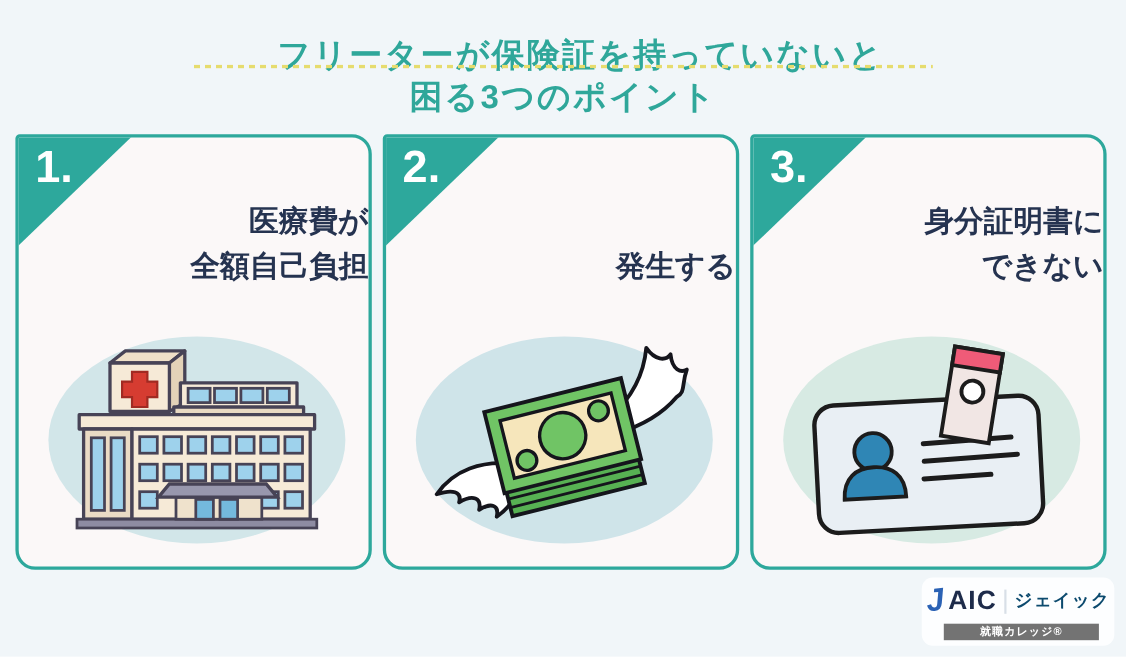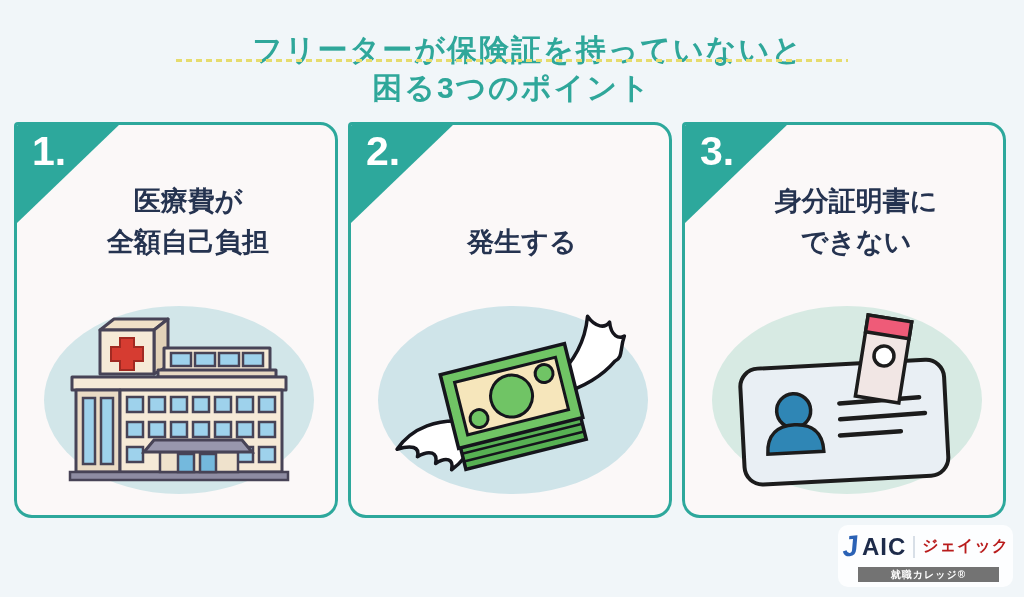--- a/index.html
+++ b/index.html
@@ -16,35 +16,35 @@
     background:repeating-linear-gradient(90deg,#e6dc6e 0 6px,transparent 6px 10px);}
   
   .cards{position:absolute;top:122px;left:14px;display:flex;gap:10px;}
   .card{box-sizing:border-box;width:324px;height:396px;background:#fbf8f8;
     border:3px solid #2da89c;border-radius:18px;border-top-left-radius:4px;
     position:relative;overflow:hidden;}
   .corner{position:absolute;top:-1px;left:-1px;width:104px;height:100px;
     background:#2da89c;clip-path:polygon(0 0,100% 0,0 100%);}
   .card-number{position:absolute;top:4px;left:15px;font-size:41px;font-weight:bold;
     color:#ffffff;line-height:1.1;}
-  .card-title{position:absolute;top:56px;left:12px;width:100%;text-align:center;
+  .card-title{position:absolute;top:56px;left:0;width:100%;text-align:right;
     font-size:27px;font-weight:bold;color:#253350;line-height:1.5;}
   .illus{position:absolute;bottom:21px;left:27px;width:270px;height:188px;
     border-radius:50%;}
   .illus svg{position:absolute;left:0;top:0;}
   
   .logo-box{position:absolute;left:838px;top:525px;width:175px;height:62px;
     background:#fdfeff;border-radius:10px;}
   .logo-row{display:flex;align-items:center;justify-content:center;
     padding-top:7px;gap:7px;}
   .logo-j{color:#2b62b5;font-size:29px;font-weight:bold;font-style:italic;
     line-height:1;transform:rotate(-6deg);margin-right:-3px;}
   .logo-rest{color:#1d2b4a;font-size:24px;font-weight:bold;letter-spacing:1px;line-height:1;}
   .logo-divider{width:2px;height:22px;background:#d8dfe7;}
-  .logo-kana{color:#b91c1c;font-size:16px;font-weight:bold;letter-spacing:1px;}
+  .logo-kana{color:#0c4a6e;font-size:16px;font-weight:bold;letter-spacing:1px;}
   .logo-banner{position:absolute;left:20px;right:14px;bottom:5px;height:15px;
     background:#737373;color:#ffffff;font-size:10px;font-weight:bold;
     text-align:center;line-height:15px;letter-spacing:1px;}
 </style>
 </head>
 <body>
 
 <div class="canvas">
 
   <div class="title-line l1">フリーターが保険証を持っていないと</div>

